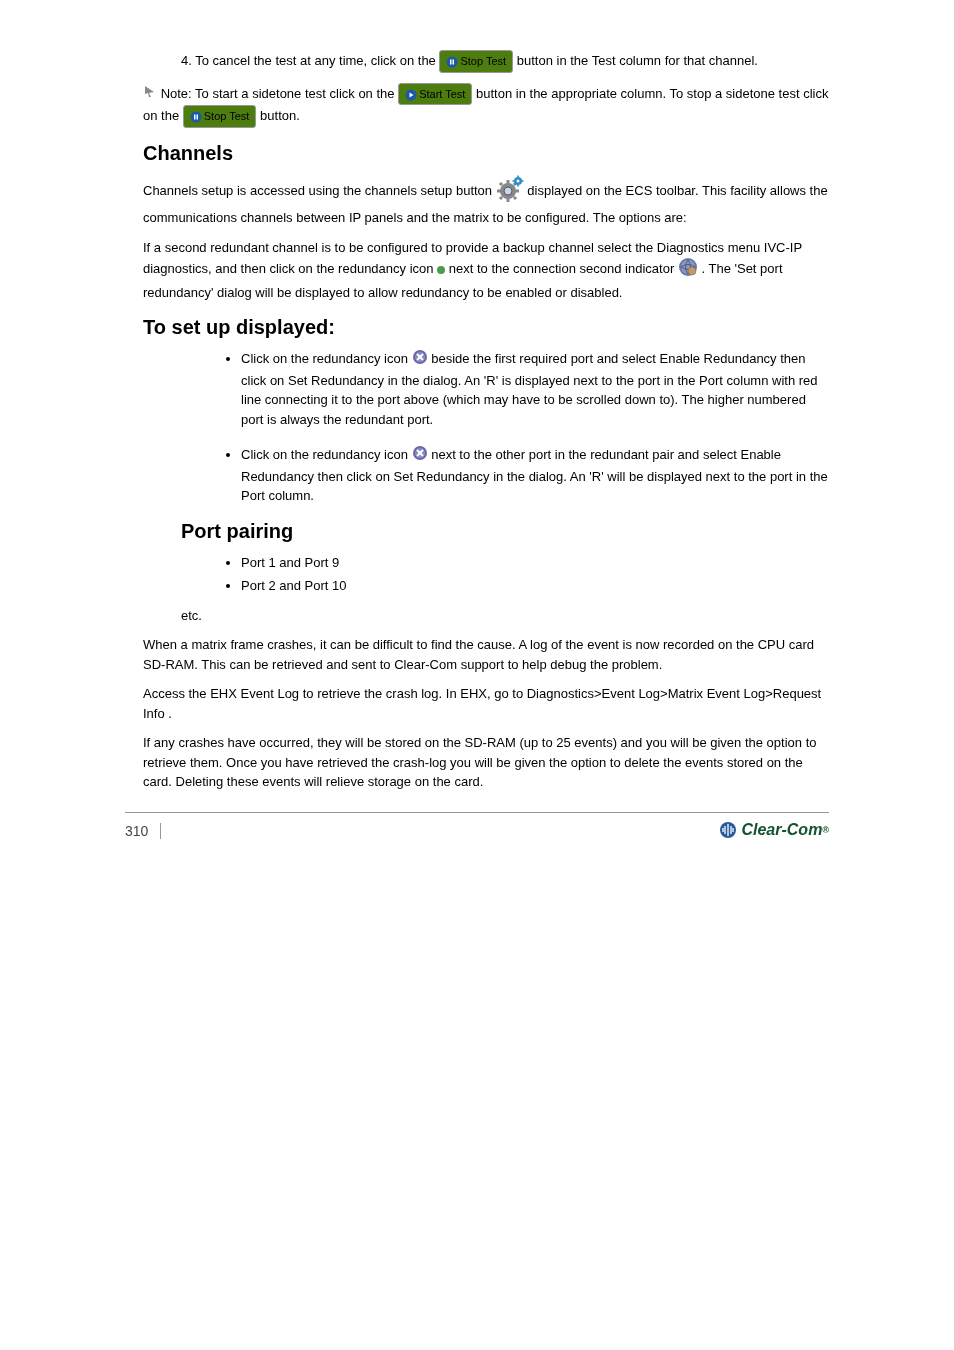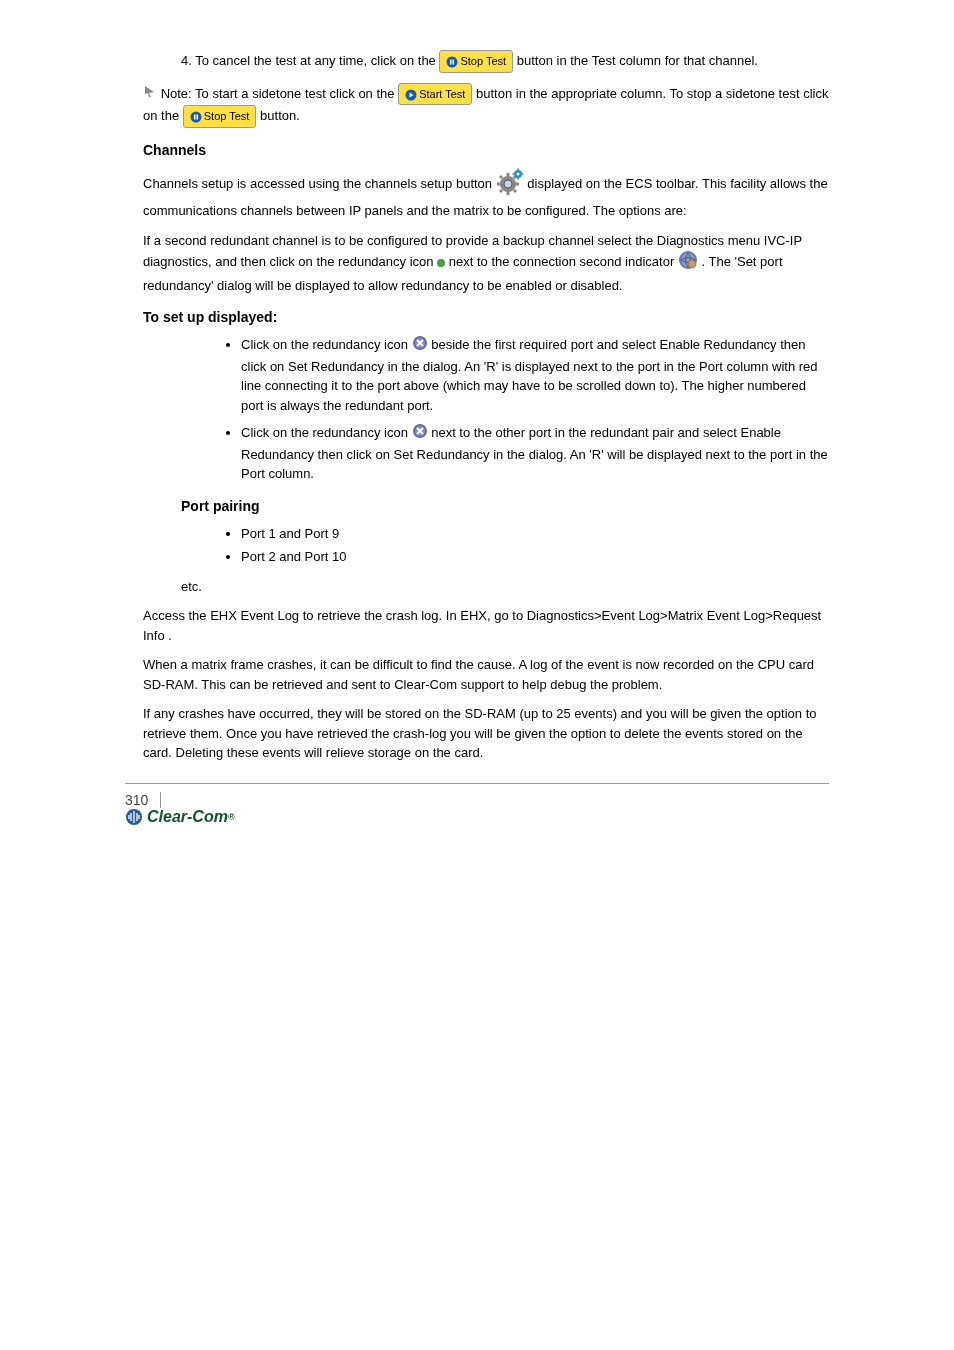--- a/index.html
+++ b/index.html
@@ -39,21 +39,21 @@
     }
     li {
       margin-bottom: 4px;
       line-height: 1.5;
     }
     .bold {
       font-weight: normal;
     }
     .button-img {
       display: inline-block;
-      background: #fde047;
+      background: #4d7c0f;
       border: 1px solid #999;
       border-radius: 3px;
       padding: 2px 6px;
       font-size: 11px;
       vertical-align: middle;
     }
     .button-img svg {
       vertical-align: middle;
       margin-right: 2px;
     }
@@ -72,21 +72,21 @@
       background: #4a9c4a;
       border-radius: 50%;
       vertical-align: middle;
     }
     h2 {
       font-size: 19px;
       font-weight: bold;
       margin: 30px 0 14px 0;
     }
     h3 {
-      font-size: 14px;
+      font-size: 20px;
       font-weight: bold;
       margin: 14px 0 10px 0;
     }
     .section-num {
       display: inline-block;
       width: 50px;
     }
     .globe-icon {
       display: inline-block;
       vertical-align: middle;
@@ -96,23 +96,22 @@
       vertical-align: middle;
     }
     hr {
       border: none;
       border-top: 1px solid #999;
       margin: 20px 125px 8px 125px;
     }
     .footer {
       display: flex;
       justify-content: space-between;
-      align-items: flex-start;
+      align-items: flex-end;
       padding: 0 125px;
-      flex-direction: column;
     }
     .page-num {
       font-size: 14px;
       color: #444;
       border-right: 1px solid #999;
       padding-right: 12px;
     }
     .logo {
       display: flex;
       align-items: center;
@@ -222,21 +221,21 @@
       <span>Click on the redundancy icon </span>
       <span class="x-icon">
         <svg width="16" height="16" viewBox="0 0 16 16">
             <circle cx="8" cy="8" r="7" fill="#6a6aa8"></circle>
             <circle cx="8" cy="8" r="5" fill="#8a8ac8"></circle>
             <path d="M5 5 L11 11 M11 5 L5 11" stroke="#fff" stroke-width="2"></path>
           </svg>
       </span>
       <span> beside the first required port and select Enable Redundancy then click on Set Redundancy in the dialog. An 'R' is displayed next to the port in the Port column with red line connecting it to the port above (which may have to be scrolled down to). The higher numbered port is always the redundant port.</span>
     </li>
-    <li style="margin-top:8px;">
+    <li style="margin-top:16px;">
       <span>Click on the redundancy icon </span>
       <span class="x-icon">
         <svg width="16" height="16" viewBox="0 0 16 16">
             <circle cx="8" cy="8" r="7" fill="#6a6aa8"></circle>
             <circle cx="8" cy="8" r="5" fill="#8a8ac8"></circle>
             <path d="M5 5 L11 11 M11 5 L5 11" stroke="#fff" stroke-width="2"></path>
           </svg>
       </span>
       <span> next to the other port in the redundant pair and select Enable Redundancy then click on Set Redundancy in the dialog. An 'R' will be displayed next to the port in the Port column.</span>
     </li>
@@ -246,29 +245,29 @@
 
 
   <ul class="inner">
     <li>Port 1 and Port 9</li>
     <li>Port 2 and Port 10</li>
   </ul>
 
   <p class="indent2">etc.</p>
 
 
+  <p class="indent1">When a matrix frame crashes, it can be difficult to find the cause. A log of the event is now recorded on the CPU card SD-RAM. This can be retrieved and sent to Clear-Com support to help debug the problem.</p>
+
   <p class="indent1">
     <span>Access the EHX </span>
     <span class="bold">Event Log</span>
     <span> to retrieve the crash log. In EHX, go to </span>
     <span class="bold">Diagnostics&gt;Event Log&gt;Matrix Event Log&gt;Request Info</span>
     <span>.</span>
   </p>
-
-  <p class="indent1">When a matrix frame crashes, it can be difficult to find the cause. A log of the event is now recorded on the CPU card SD-RAM. This can be retrieved and sent to Clear-Com support to help debug the problem.</p>
 
   <p class="indent1">If any crashes have occurred, they will be stored on the SD-RAM (up to 25 events) and you will be given the option to retrieve them. Once you have retrieved the crash-log you will be given the option to delete the events stored on the card. Deleting these events will relieve storage on the card.</p>
 
 
 </div>
 
 <hr>
 
 <div class="footer">
   <span class="page-num">310</span>

